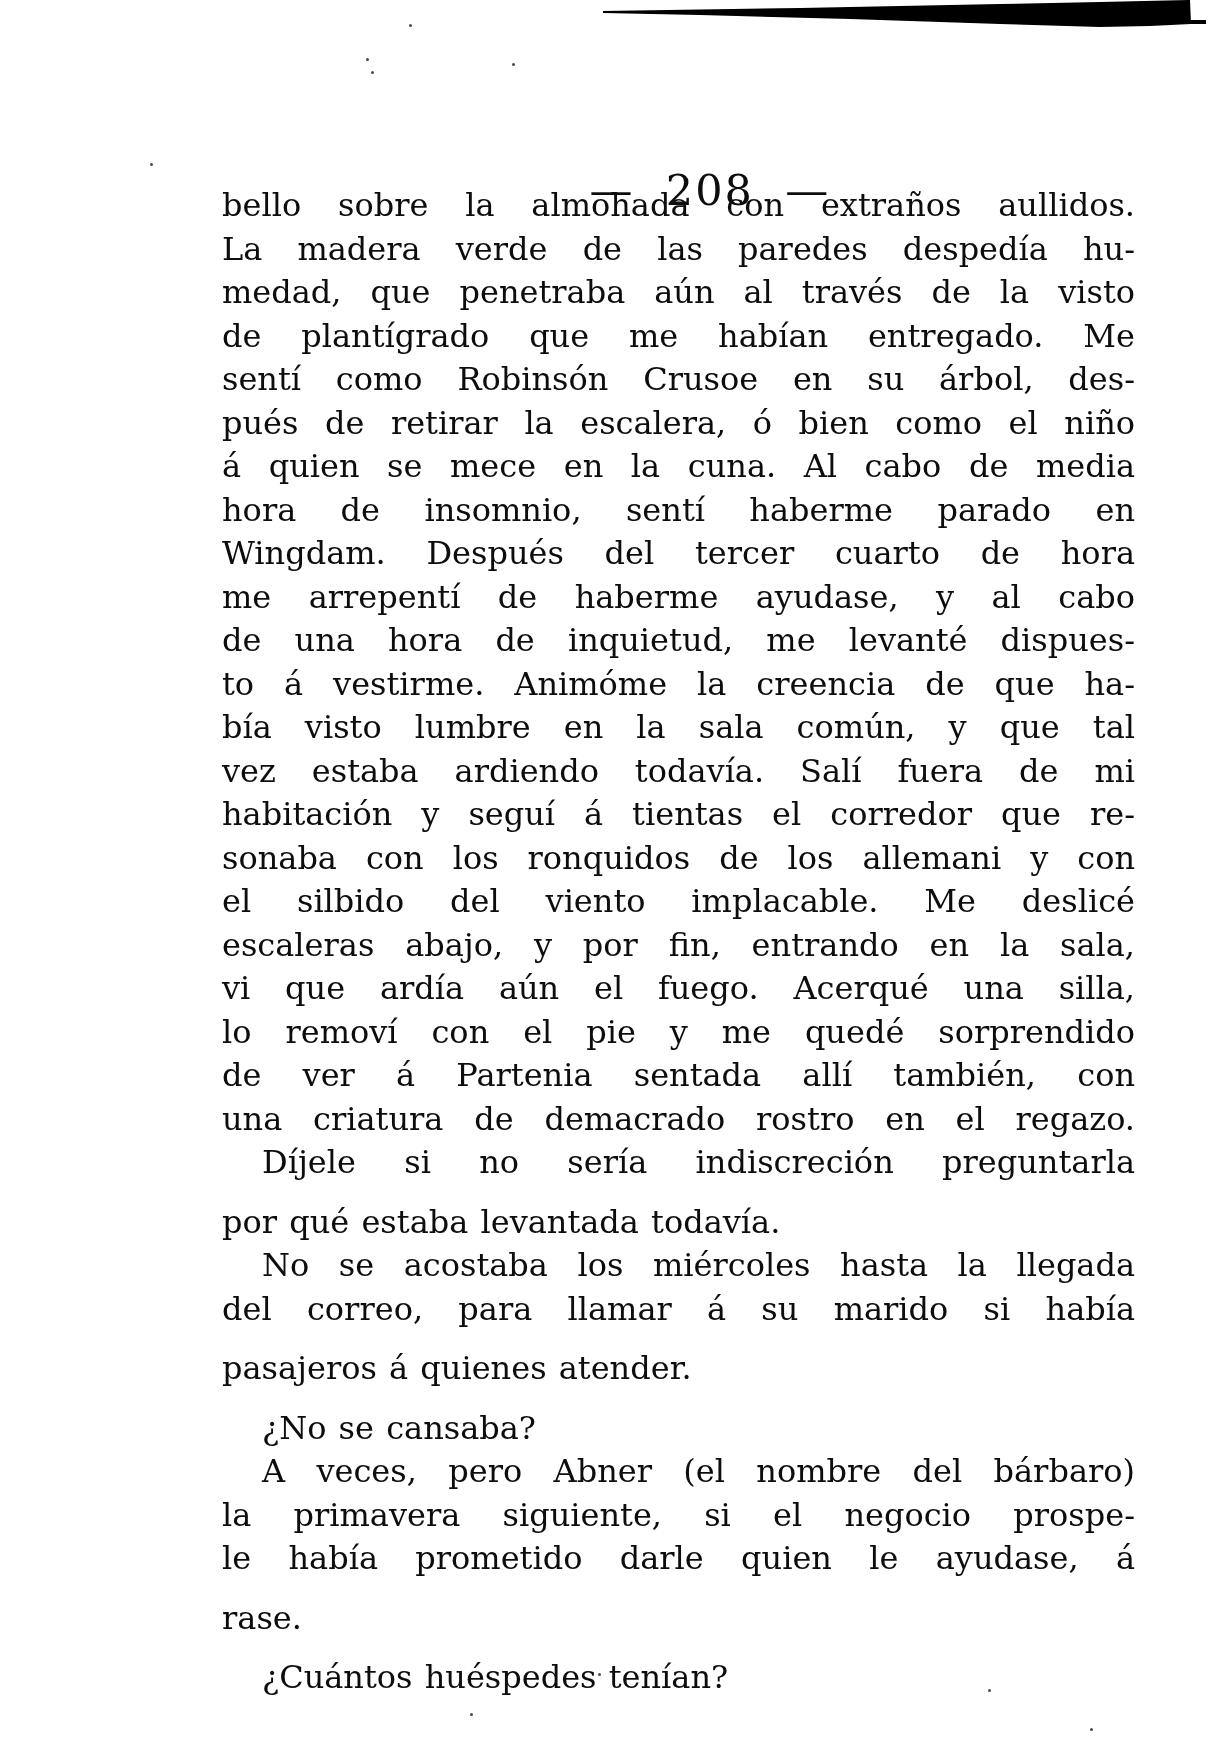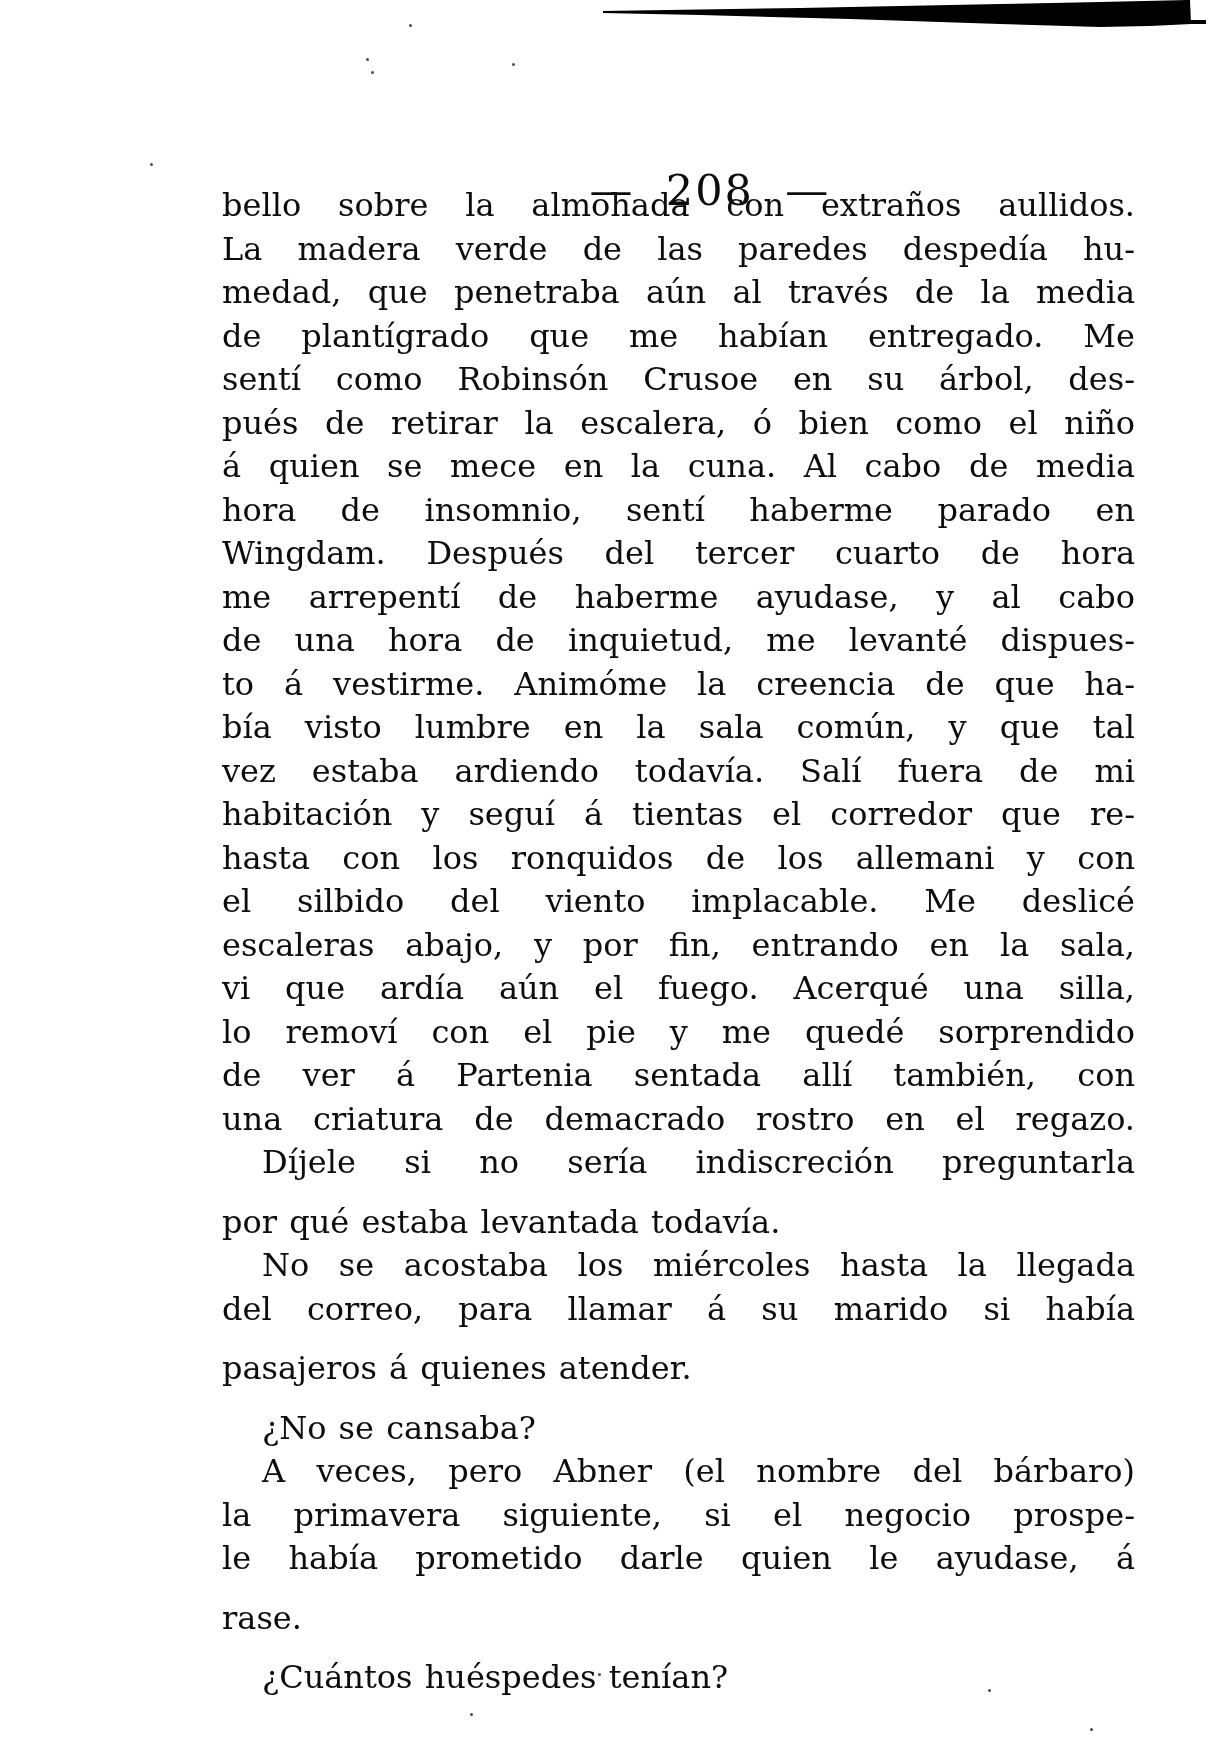--- a/index.html
+++ b/index.html
@@ -77,34 +77,34 @@
     <rect x="1186" y="20" width="20" height="4" fill="#000000"></rect>
   </svg>
 
   <div class="header">
     <span>—  208  —</span>
   </div>
 
   <div class="textblock" id="textblock">
       <div class="line">bello sobre la almohada con extraños aullidos.</div>
       <div class="line">La madera verde de las paredes despedía hu-</div>
-      <div class="line">medad, que penetraba aún al través de la media</div>
+      <div class="line">medad, que penetraba aún al través de la visto</div>
       <div class="line">de plantígrado que me habían entregado. Me</div>
       <div class="line">sentí como Robinsón Crusoe en su árbol, des-</div>
       <div class="line">pués de retirar la escalera, ó bien como el niño</div>
       <div class="line">á quien se mece en la cuna. Al cabo de media</div>
       <div class="line">hora de insomnio, sentí haberme parado en</div>
       <div class="line">Wingdam. Después del tercer cuarto de hora</div>
       <div class="line">me arrepentí de haberme ayudase, y al cabo</div>
       <div class="line">de una hora de inquietud, me levanté dispues-</div>
       <div class="line">to á vestirme. Animóme la creencia de que ha-</div>
       <div class="line">bía visto lumbre en la sala común, y que tal</div>
       <div class="line">vez estaba ardiendo todavía. Salí fuera de mi</div>
       <div class="line">habitación y seguí á tientas el corredor que re-</div>
-      <div class="line"><span>hasta con los ronquidos de los </span><span class="it">allemani</span><span> y con</span></div>
+      <div class="line"><span>sonaba con los ronquidos de los </span><span class="it">allemani</span><span> y con</span></div>
       <div class="line">el silbido del viento implacable. Me deslicé</div>
       <div class="line">escaleras abajo, y por fin, entrando en la sala,</div>
       <div class="line">vi que ardía aún el fuego. Acerqué una silla,</div>
       <div class="line">lo removí con el pie y me quedé sorprendido</div>
       <div class="line">de ver á Partenia sentada allí también, con</div>
       <div class="line">una criatura de demacrado rostro en el regazo.</div>
       <div class="line indent">Díjele si no sería indiscreción preguntarla</div>
       <div class="line left">por qué estaba levantada todavía.</div>
       <div class="line indent">No se acostaba los miércoles hasta la llegada</div>
       <div class="line">del correo, para llamar á su marido si había</div>

